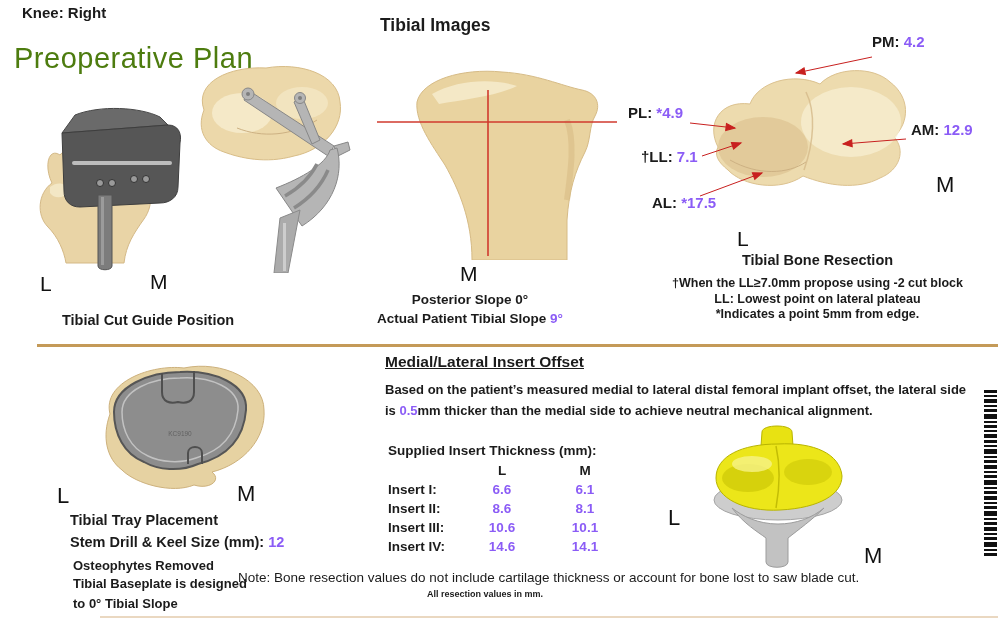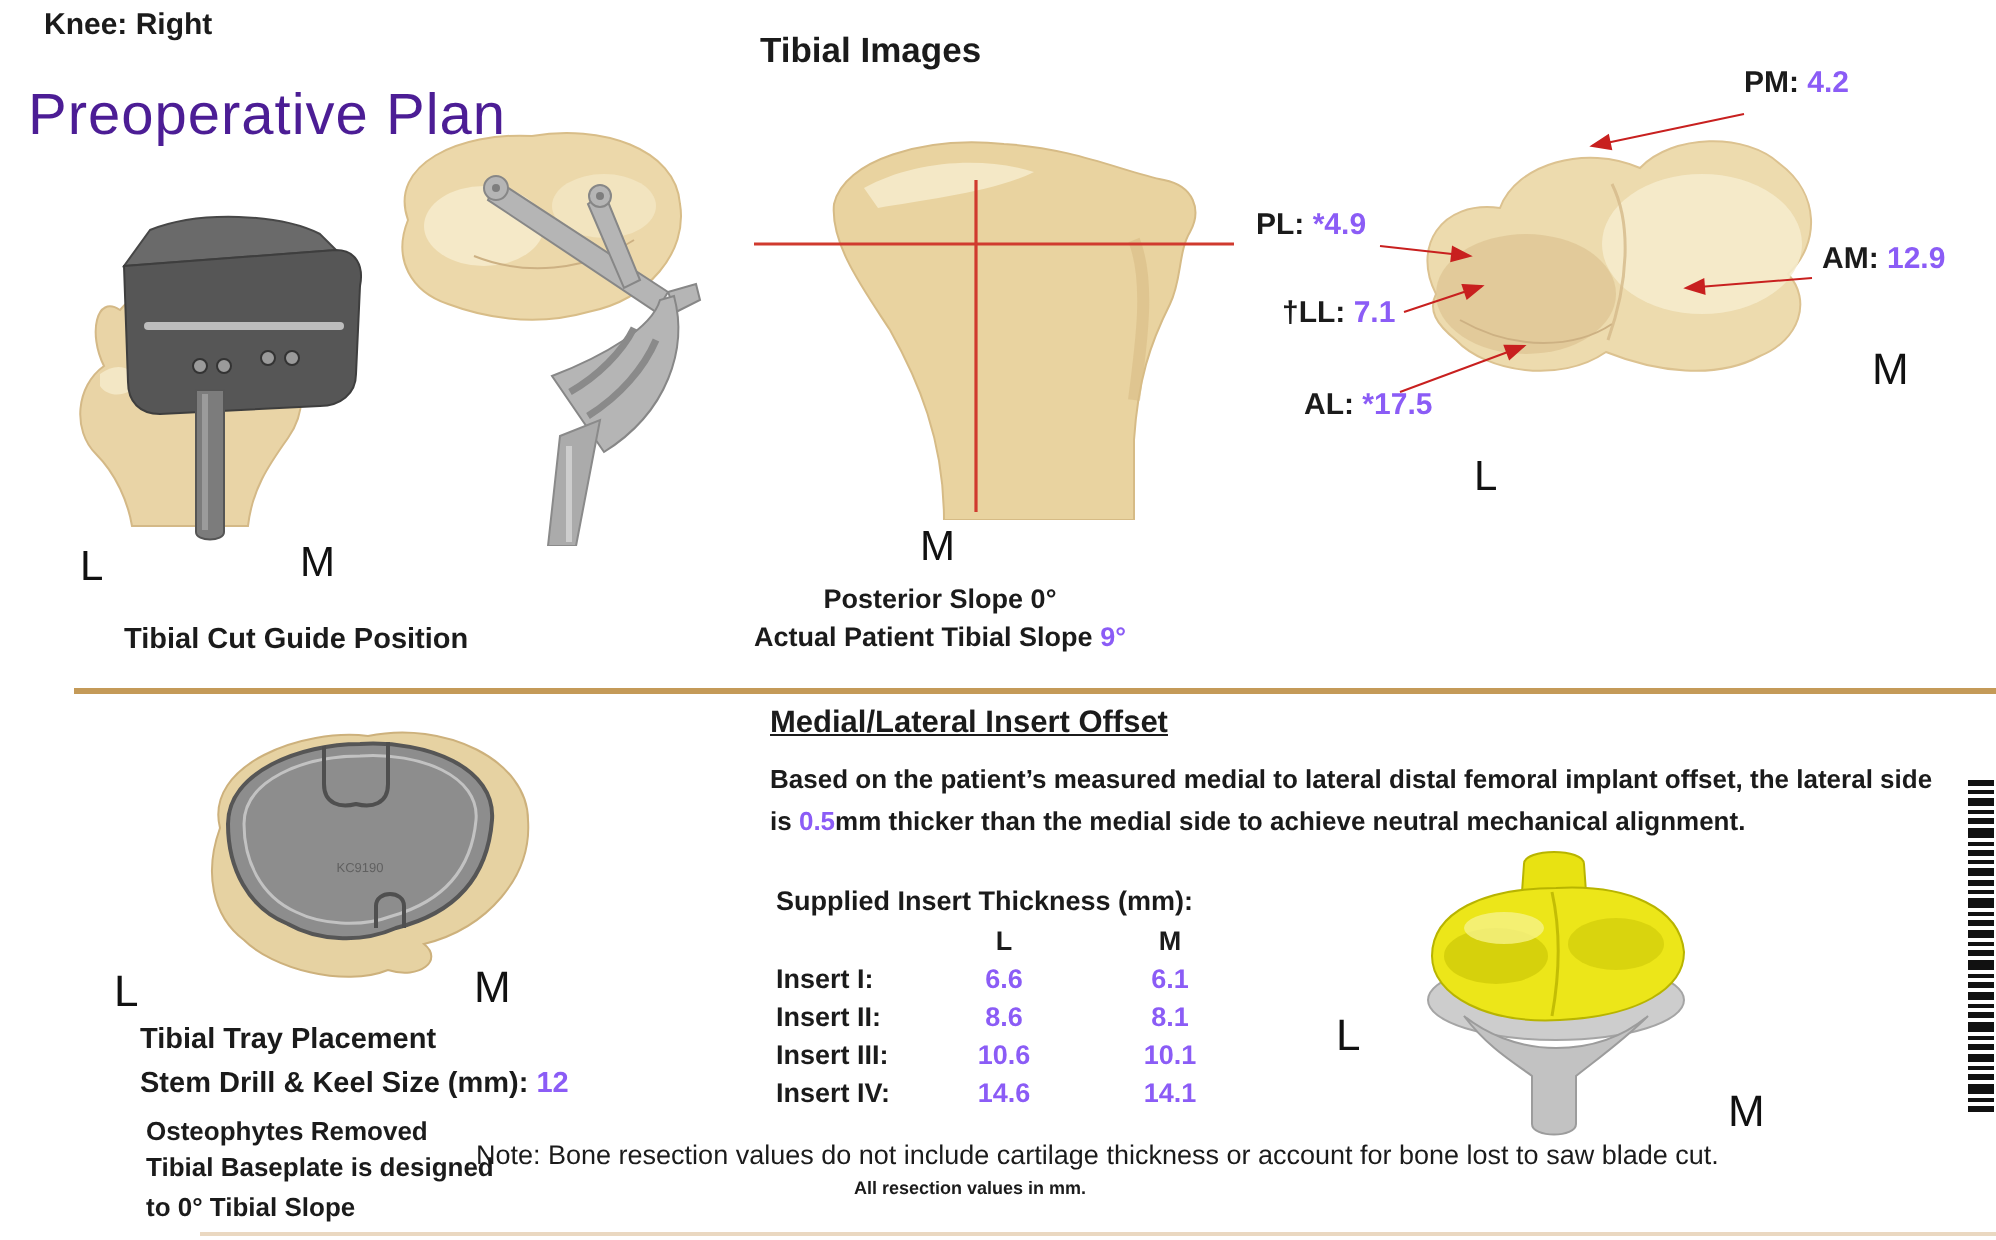--- a/index.html
+++ b/index.html
@@ -2,21 +2,21 @@
 <html><head>
 <meta charset="utf-8">
 <style>
   html,body{margin:0;padding:0;background:#ffffff;}
   .page{position:relative;width:998px;height:620px;background:#ffffff;overflow:hidden;
         font-family:"Liberation Sans",sans-serif;color:#1b1b1b;}
   .abs{position:absolute;}
   .red{color:#8b5cf6;}
   .ctr{text-align:center;}
   .knee{left:22px;top:4px;font-size:15px;font-weight:bold;}
-  .plan-title{left:14px;top:42px;font-size:29px;font-weight:400;color:#4c1d95;letter-spacing:.5px;}
+  .plan-title{left:14px;top:42px;font-size:29px;font-weight:400;color:#4d7c0f;letter-spacing:.5px;}
   .section-title{left:380px;top:15px;width:260px;text-align:left;font-size:17.5px;font-weight:bold;}
   .orient{font-size:21px;color:#111;}
   .meas{font-size:15px;font-weight:bold;white-space:nowrap;}
   .cap{font-size:14.5px;font-weight:bold;}
   .fn{font-size:12.5px;font-weight:bold;line-height:15.5px;}
   .slope-line{font-size:13.5px;font-weight:bold;line-height:19px;}
   .divider{left:37px;top:344px;width:961px;height:3px;background:#c49a58;}
   .divider-bottom{left:100px;top:616px;width:898px;height:2px;background:#d8b88e;opacity:.55;}
   .offset-title{left:385px;top:353px;font-size:15.5px;font-weight:bold;text-decoration:underline;}
   .offset-body{left:385px;top:379px;width:592px;font-size:13px;font-weight:bold;line-height:21px;}
@@ -111,20 +111,26 @@
     </g>
   </svg>
 
   <div class="abs meas" style="left:872px;top:33px;"><span>PM: </span><span class="red">4.2</span></div>
   <div class="abs meas" style="left:628px;top:104px;"><span>PL: </span><span class="red">*4.9</span></div>
   <div class="abs meas" style="left:911px;top:121px;"><span>AM: </span><span class="red">12.9</span></div>
   <div class="abs meas" style="left:641px;top:148px;"><span>†LL: </span><span class="red">7.1</span></div>
   <div class="abs meas" style="left:652px;top:194px;"><span>AL: </span><span class="red">*17.5</span></div>
   <div class="abs orient" style="left:936px;top:172px;font-size:22px;">M</div>
   <div class="abs orient" style="left:737px;top:227px;">L</div>
+  <div class="abs ctr" style="left:645px;top:252px;width:345px;">
+    <div class="cap">Tibial Bone Resection</div>
+    <div class="fn" style="margin-top:8px;">†When the LL≥7.0mm propose using -2 cut block</div>
+    <div class="fn">LL: Lowest point on lateral plateau</div>
+    <div class="fn">*Indicates a point 5mm from edge.</div>
+  </div>
 
   <div class="abs divider"></div>
 
   <svg class="abs" style="left:72px;top:352px;" width="215" height="140" viewBox="0 0 215 140">
     <path d="M38,62 C30,30 80,12 112,16 C150,8 192,28 192,58 C194,86 172,112 140,120 C150,128 138,138 122,133 C100,142 64,132 50,118 C34,106 30,84 38,62 Z" fill="#e6d2a2" stroke="#cdb17c" stroke-width="1"></path>
     <path d="M42,60 C42,34 78,20 108,20 C142,18 176,32 174,58 C172,84 158,104 126,112 C108,120 86,118 72,110 C52,102 42,82 42,60 Z" fill="#8d8d8d" stroke="#565656" stroke-width="2"></path>
     <path d="M50,60 C50,38 80,26 108,26 C138,24 168,36 166,58 C164,80 152,98 124,106 C108,112 88,110 76,104 C58,96 50,78 50,60 Z" fill="none" stroke="#c2c2c2" stroke-width="1.5"></path>
     <path d="M90,21 L90,40 C90,50 98,52 106,50 C114,52 122,50 122,40 L122,19" fill="none" stroke="#4f4f4f" stroke-width="2"></path>
     <path d="M116,112 L116,101 C116,93 130,93 130,101 L130,112" fill="none" stroke="#4f4f4f" stroke-width="2"></path>
     <text x="108" y="84" text-anchor="middle" font-size="6.5" fill="#5c5c5c" opacity="0.9">KC9190</text>

